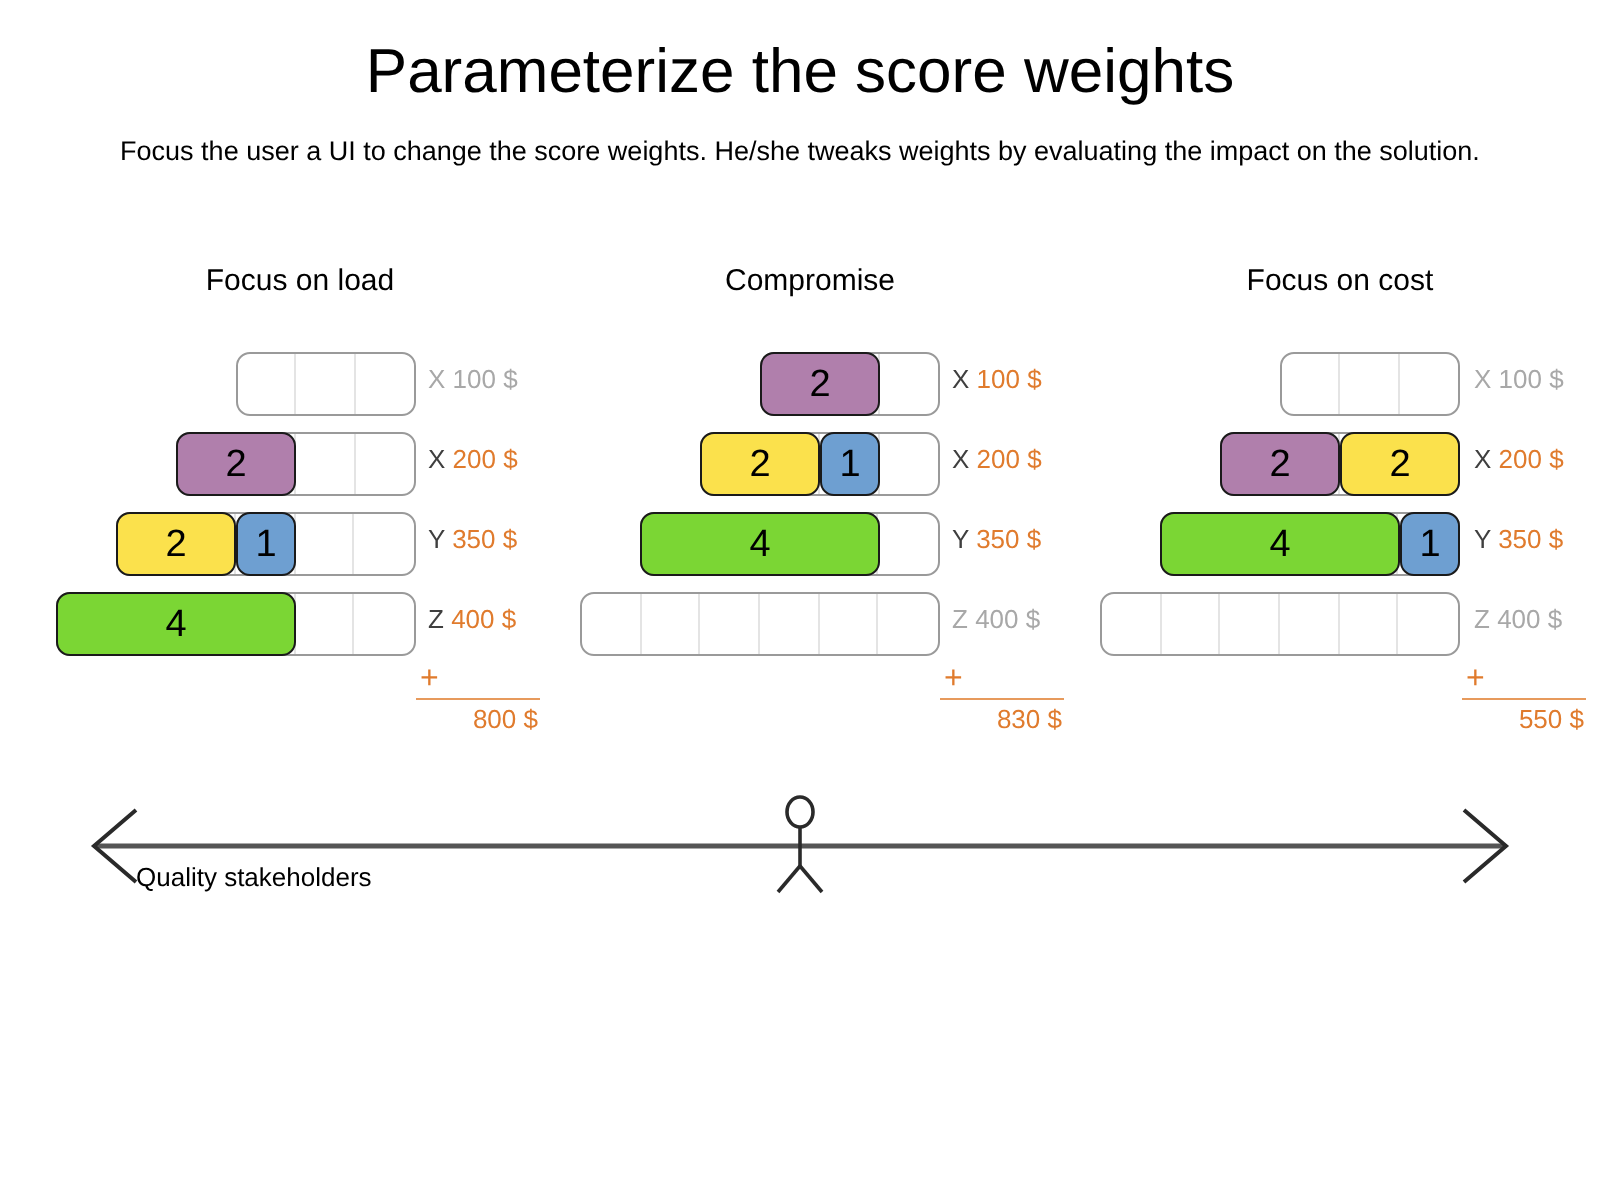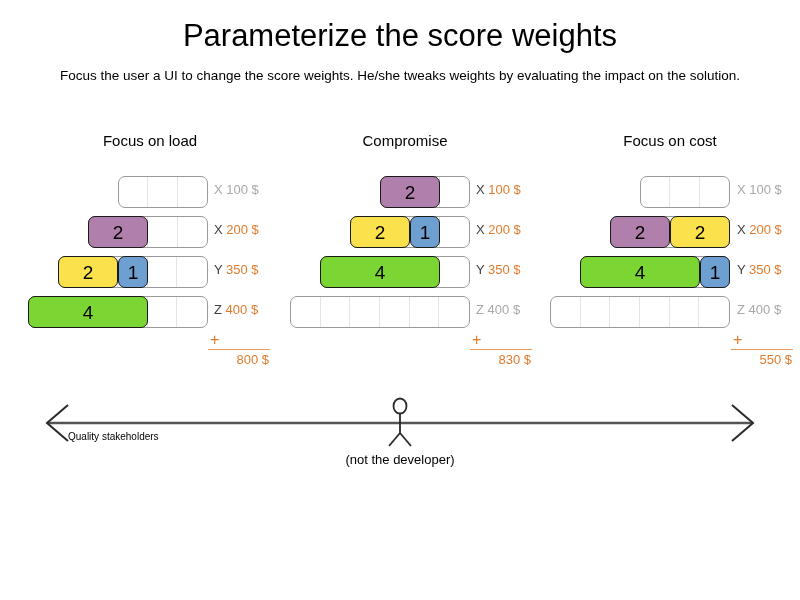--- a/index.html
+++ b/index.html
@@ -127,21 +127,21 @@
   
   #axis-area {
     position: absolute;
     left: 0;
     top: 392px;
     width: 800px;
     height: 110px;
   }
   .axis-caption {
     position: absolute;
-    font-size: 10px;
+    font-size: 13px;
     color: #000;
     white-space: nowrap;
   }
   #user-caption {
     position: absolute;
     top: 58px;
     left: 0;
     width: 800px;
     text-align: center;
     font-size: 13px;
@@ -311,15 +311,14 @@
 
     <g>
       <ellipse cx="400" cy="14" rx="6.5" ry="7.5" fill="#ffffff" stroke="#2a2a2a" stroke-width="1.8"></ellipse>
       <line x1="400" y1="21.5" x2="400" y2="41" stroke="#2a2a2a" stroke-width="1.8"></line>
       <line x1="400" y1="41" x2="389" y2="54" stroke="#2a2a2a" stroke-width="1.8"></line>
       <line x1="400" y1="41" x2="411" y2="54" stroke="#2a2a2a" stroke-width="1.8"></line>
     </g>
   </svg>
   <div class="axis-caption" style="left:68px; top:39px;">Quality stakeholders</div>
   <div id="user-caption">
-    <div>(not the developer)</div>
   </div>
 </div>
 
 </body></html>

